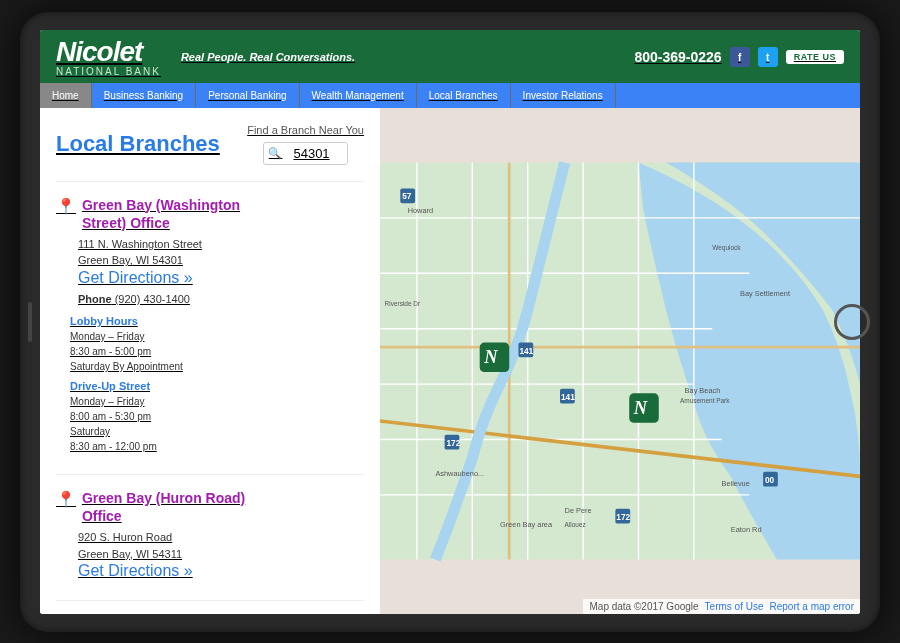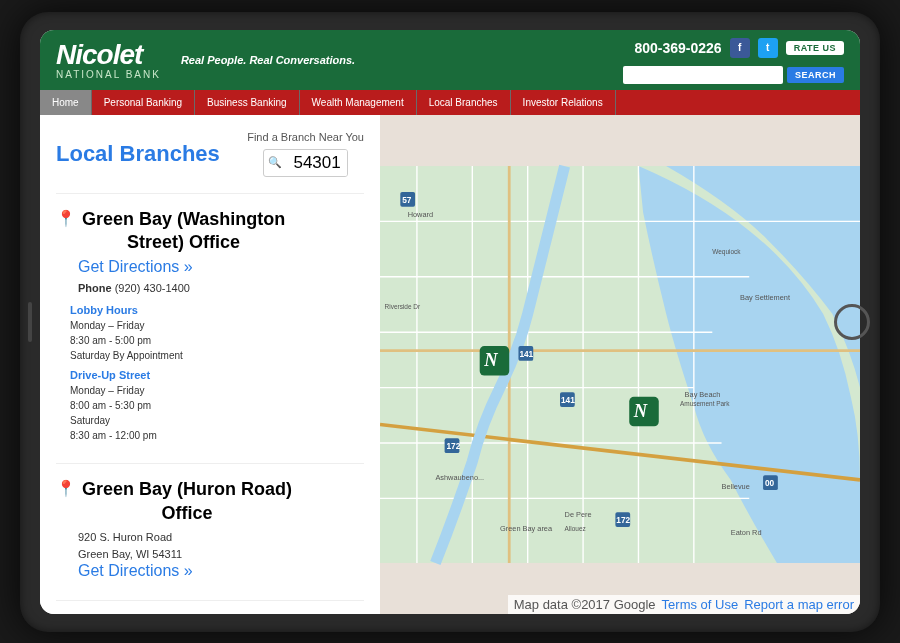--- a/index.html
+++ b/index.html
@@ -39,24 +39,25 @@
       transform: translateY(-50%);
       width: 30px;
       height: 30px;
       border: 3px solid #555;
       border-radius: 50%;
     }
     .screen {
       width: 100%;
       height: 100%;
       background: #fff;
-      border-radius: 14px;
+      border-radius: 3px;
       overflow: hidden;
       display: flex;
       flex-direction: column;
+      text-decoration: underline;
     }
     
     .header {
       background: #1a6b3a;
       padding: 8px 16px 6px;
       display: flex;
       align-items: center;
       justify-content: space-between;
       flex-shrink: 0;
     }
@@ -69,23 +70,22 @@
       line-height: 1;
     }
     .logo-subtitle {
       color: #c8e6c9;
       font-size: 10px;
       letter-spacing: 2px;
       text-transform: uppercase;
     }
     .header-right {
       display: flex;
-      flex-direction: column;
-      align-items: flex-end;
-      gap: 8px;
+      align-items: center;
+      gap: 16px;
     }
     .header-top-row {
       display: flex;
       align-items: center;
       gap: 8px;
     }
     .phone-number {
       color: white;
       font-size: 14px;
       font-weight: bold;
@@ -147,21 +147,21 @@
       font-weight: bold;
       margin-left: 10px;
     }
     .logo-row {
       display: flex;
       align-items: baseline;
       gap: 10px;
     }
     
     .nav {
-      background: #b91c1c;
+      background: #3b82f6;
       display: flex;
       flex-shrink: 0;
     }
     .nav-item {
       color: white;
       font-size: 10px;
       padding: 7px 12px;
       cursor: pointer;
       white-space: nowrap;
       border-right: 1px solid #6a6a6a;
@@ -215,21 +215,21 @@
     }
     .zip-icon {
       padding: 3px 5px;
       color: #888;
       font-size: 11px;
       background: white;
     }
     .zip-input {
       border: none;
       padding: 3px 6px;
-      font-size: 17px;
+      font-size: 13px;
       width: 60px;
       outline: none;
     }
     
     .branch-list {
       border-top: 1px solid #eee;
     }
     .branch-item {
       padding: 14px 0;
       border-bottom: 1px solid #eee;
@@ -240,25 +240,24 @@
       gap: 6px;
       margin-bottom: 4px;
     }
     .pin-icon {
       color: #1a6b3a;
       font-size: 16px;
       margin-top: 1px;
       flex-shrink: 0;
     }
     .branch-name {
-      color: #000000;
-      font-size: 18px;
+      color: #a21caf;
+      font-size: 14px;
       font-weight: bold;
       line-height: 1.3;
-      text-align: center;
     }
     .branch-address {
       font-size: 11px;
       color: #333;
       line-height: 1.5;
       margin-left: 22px;
     }
     .get-directions {
       color: #2a7be4;
       font-size: 16px;
@@ -301,21 +300,21 @@
     
     .map-svg {
       width: 100%;
       height: 100%;
     }
     .map-footer {
       position: absolute;
       bottom: 0;
       right: 0;
       background: rgba(255,255,255,0.8);
-      font-size: 13px;
+      font-size: 10px;
       color: #555;
       padding: 2px 6px;
       display: flex;
       gap: 6px;
     }
     .map-footer a {
       color: #2a7be4;
       text-decoration: none;
     }
   </style>
@@ -333,31 +332,27 @@
         </div>
         <div class="tagline">Real People. Real Conversations.</div>
       </div>
       <div class="header-right">
         <div class="header-top-row">
           <span class="phone-number">800-369-0226</span>
           <div class="social-icon">f</div>
           <div class="social-icon twitter">t</div>
           <button class="rate-us-btn">RATE US</button>
         </div>
-        <div class="search-row">
-          <input class="search-input" type="text" style="">
-          <button class="search-btn">SEARCH</button>
-        </div>
       </div>
     </div>
 
     <nav class="nav">
       <div class="nav-item">Home</div>
+      <div class="nav-item">Business Banking</div>
       <div class="nav-item">Personal Banking</div>
-      <div class="nav-item">Business Banking</div>
       <div class="nav-item">Wealth Management</div>
       <div class="nav-item">Local Branches</div>
       <div class="nav-item">Investor Relations</div>
     </nav>
 
     <div class="content">
 
       <div class="left-panel">
 
         <div class="page-title-row">
@@ -370,20 +365,24 @@
             </div>
           </div>
         </div>
 
         <div class="branch-list">
 
           <div class="branch-item">
             <div class="branch-header">
               <span class="pin-icon">📍</span>
               <span class="branch-name">Green Bay (Washington<br>Street) Office</span>
+            </div>
+            <div class="branch-address">
+              111 N. Washington Street<br>
+              Green Bay, WI 54301
             </div>
             <a class="get-directions">Get Directions »</a>
             <div class="branch-phone">
               <span>Phone</span> (920) 430-1400
             </div>
             <div class="hours-section">
               <div class="hours-title">Lobby Hours</div>
               <div class="hours-text">
                 Monday – Friday<br>
                 8:30 am - 5:00 pm<br>

